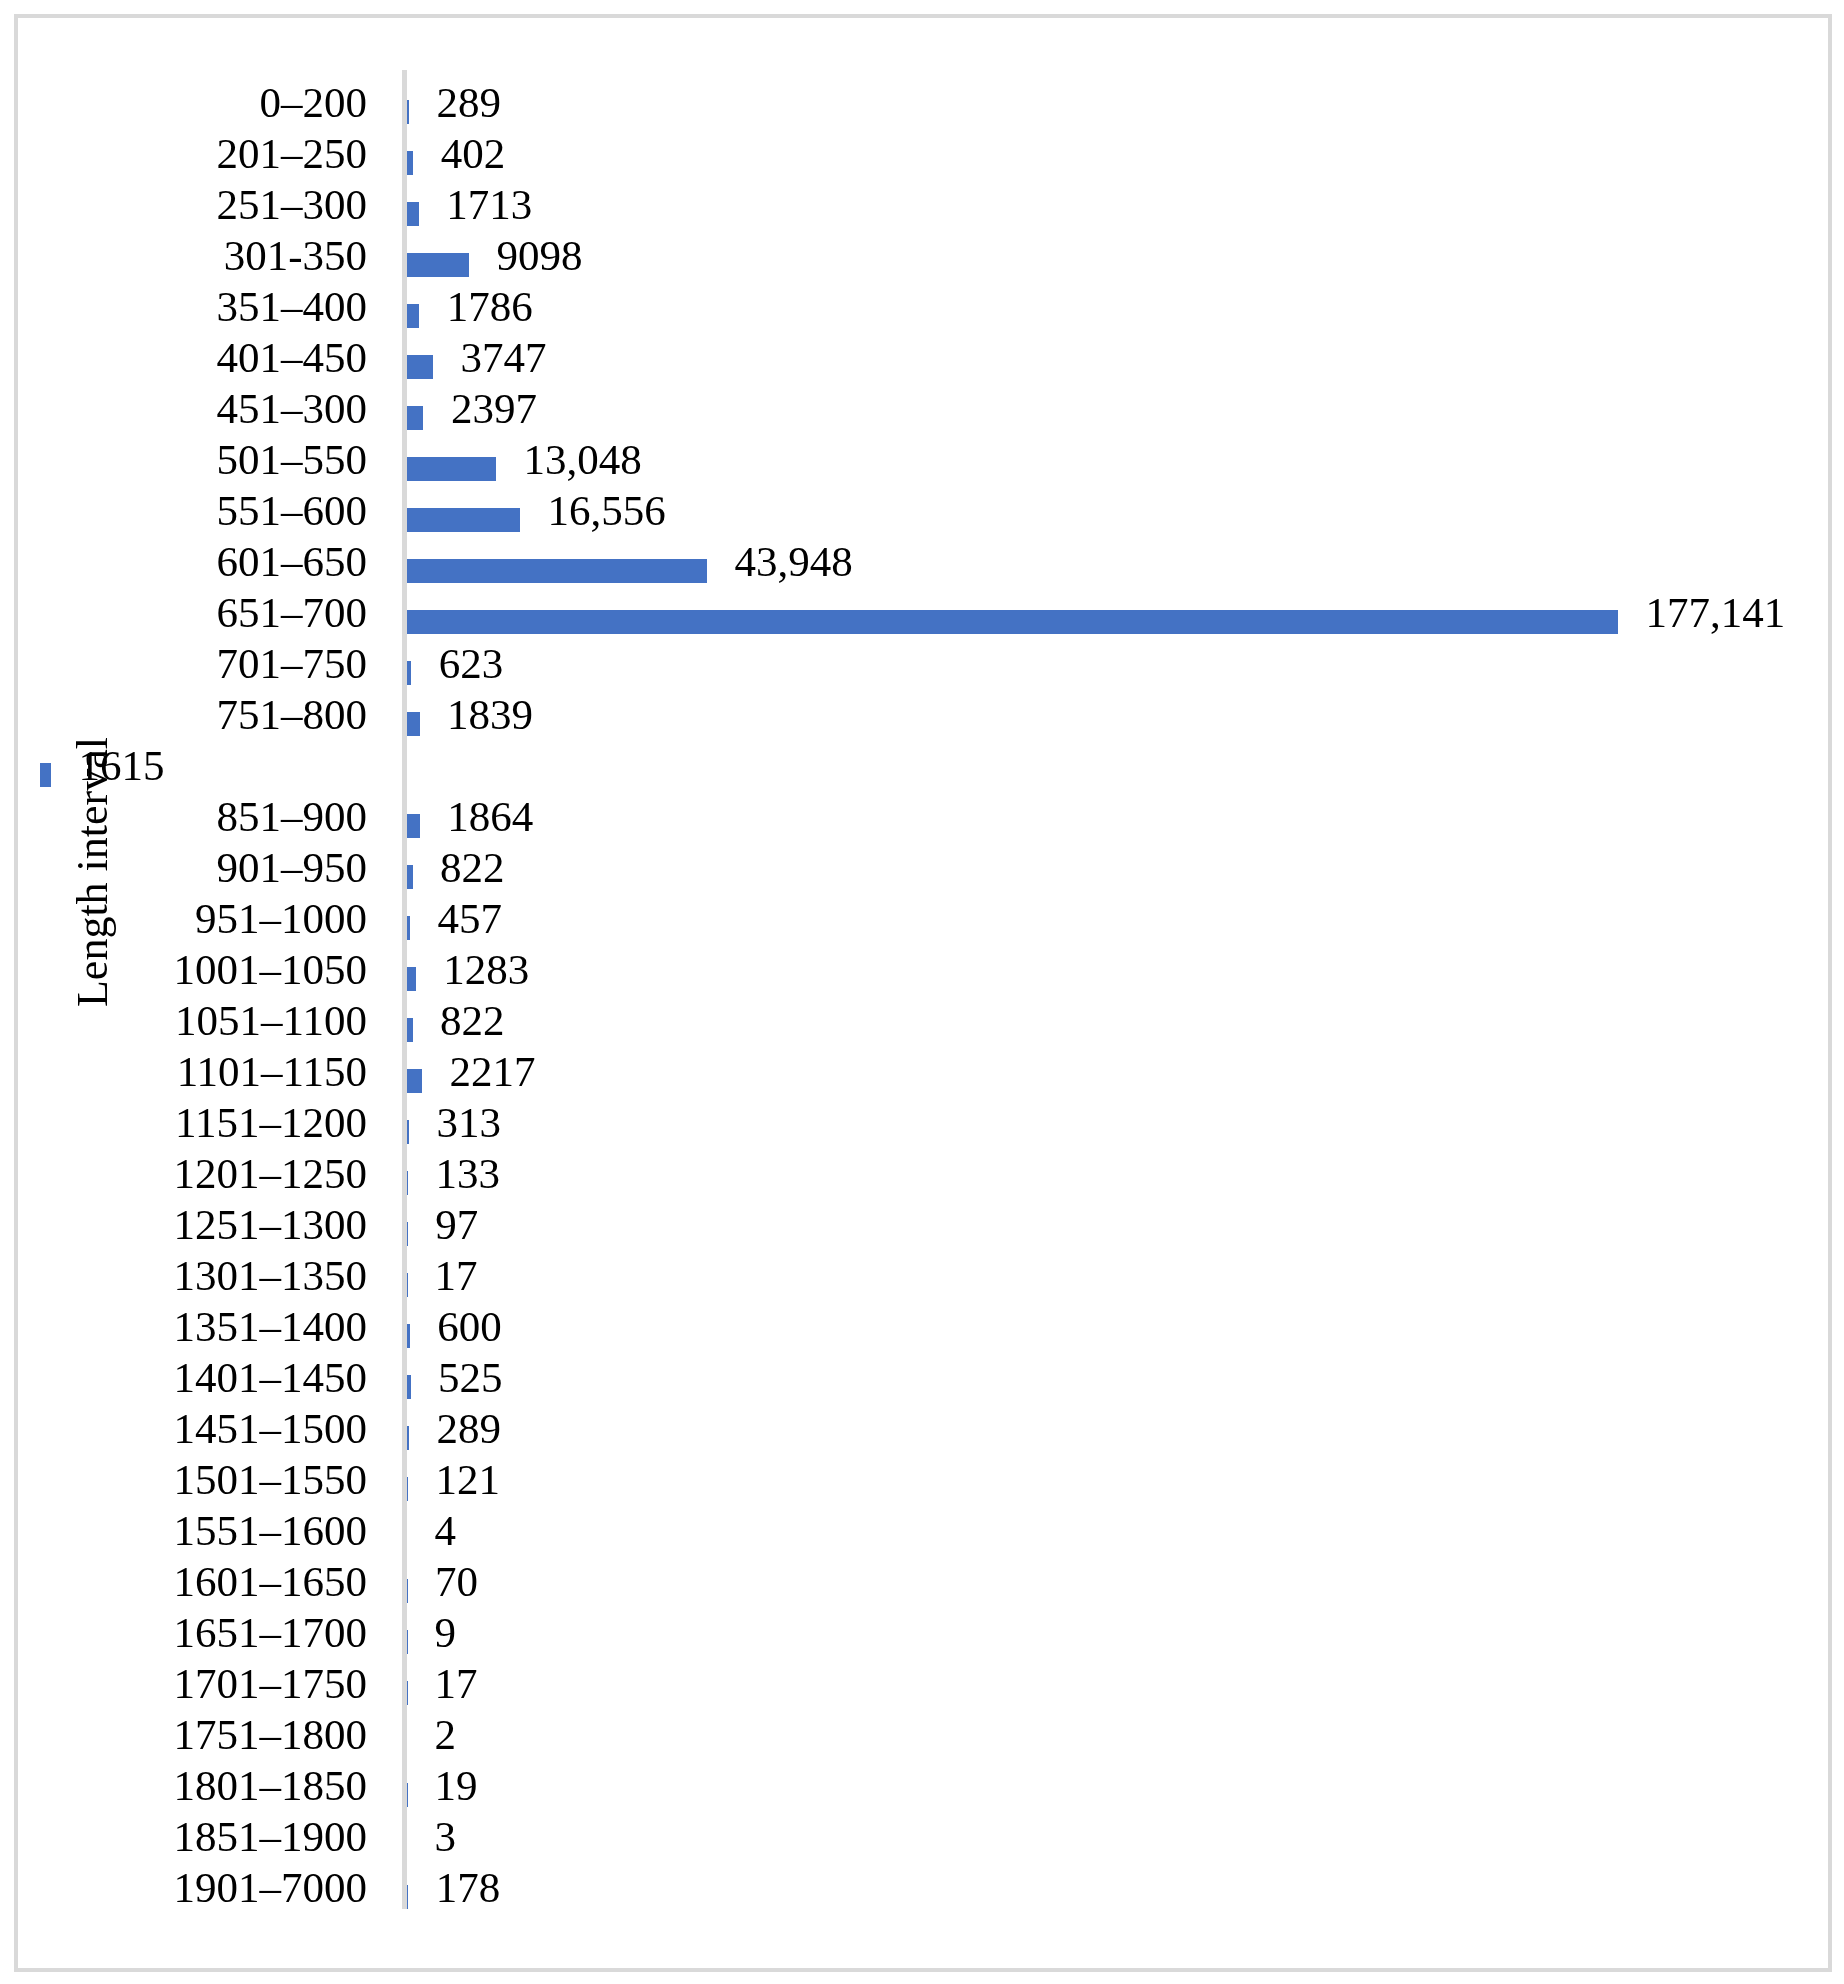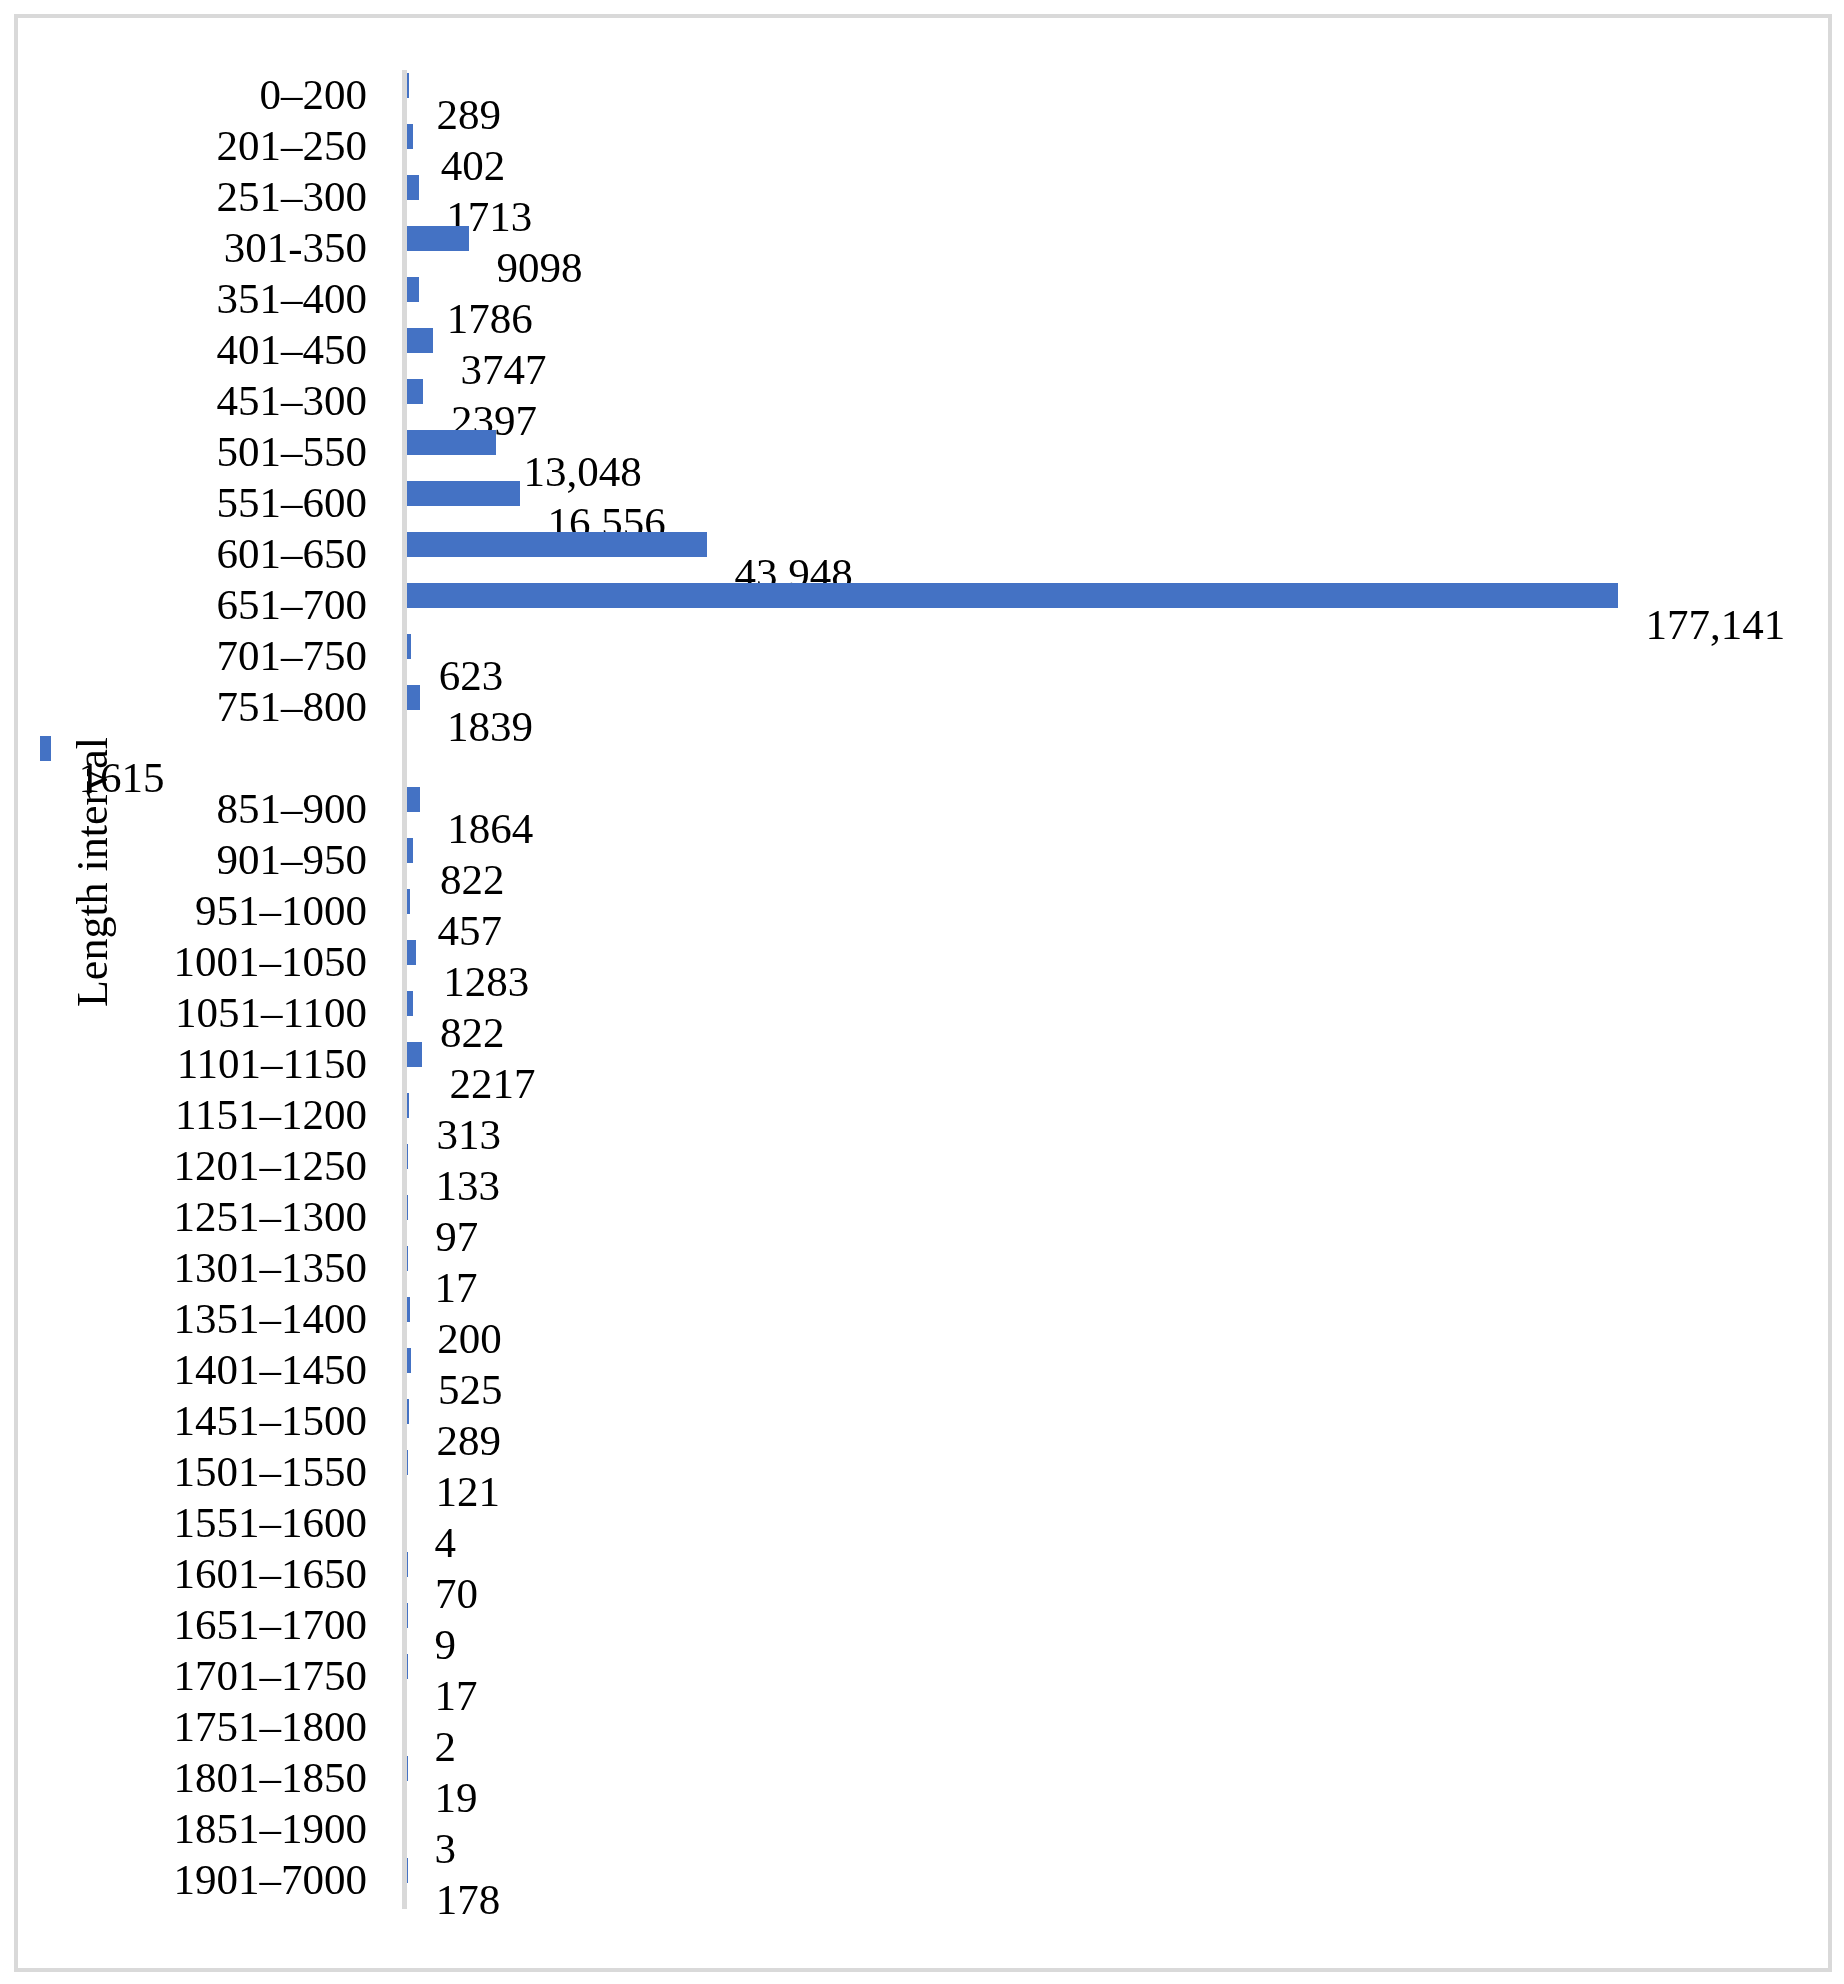--- a/index.html
+++ b/index.html
@@ -45,21 +45,21 @@
   }
   .rows {
     position: absolute;
     left: 0;
     top: 73px;
     width: 100%;
   }
   .row {
     height: 51px;
     display: flex;
-    align-items: flex-start;
+    align-items: flex-end;
   }
   .cat {
     flex: 0 0 auto;
     width: 367px;
     text-align: right;
     font-size: 43px;
     line-height: 1;
     white-space: nowrap;
   }
   .bar {
@@ -200,21 +200,21 @@
     <div class="val">97</div>
   </div>
       <div class="row">
     <div class="cat">1301–1350</div>
     <div class="bar" style="width: 0.1px; background: rgb(68, 114, 196);"></div>
     <div class="val">17</div>
   </div>
       <div class="row">
     <div class="cat">1351–1400</div>
     <div class="bar" style="width: 2.8px; background: rgb(68, 114, 196);"></div>
-    <div class="val">200</div>
+    <div class="val">600</div>
   </div>
       <div class="row">
     <div class="cat">1401–1450</div>
     <div class="bar" style="width: 3.6px; background: rgb(68, 114, 196);"></div>
     <div class="val">525</div>
   </div>
       <div class="row">
     <div class="cat">1451–1500</div>
     <div class="bar" style="width: 2px; background: rgb(68, 114, 196);"></div>
     <div class="val">289</div>

